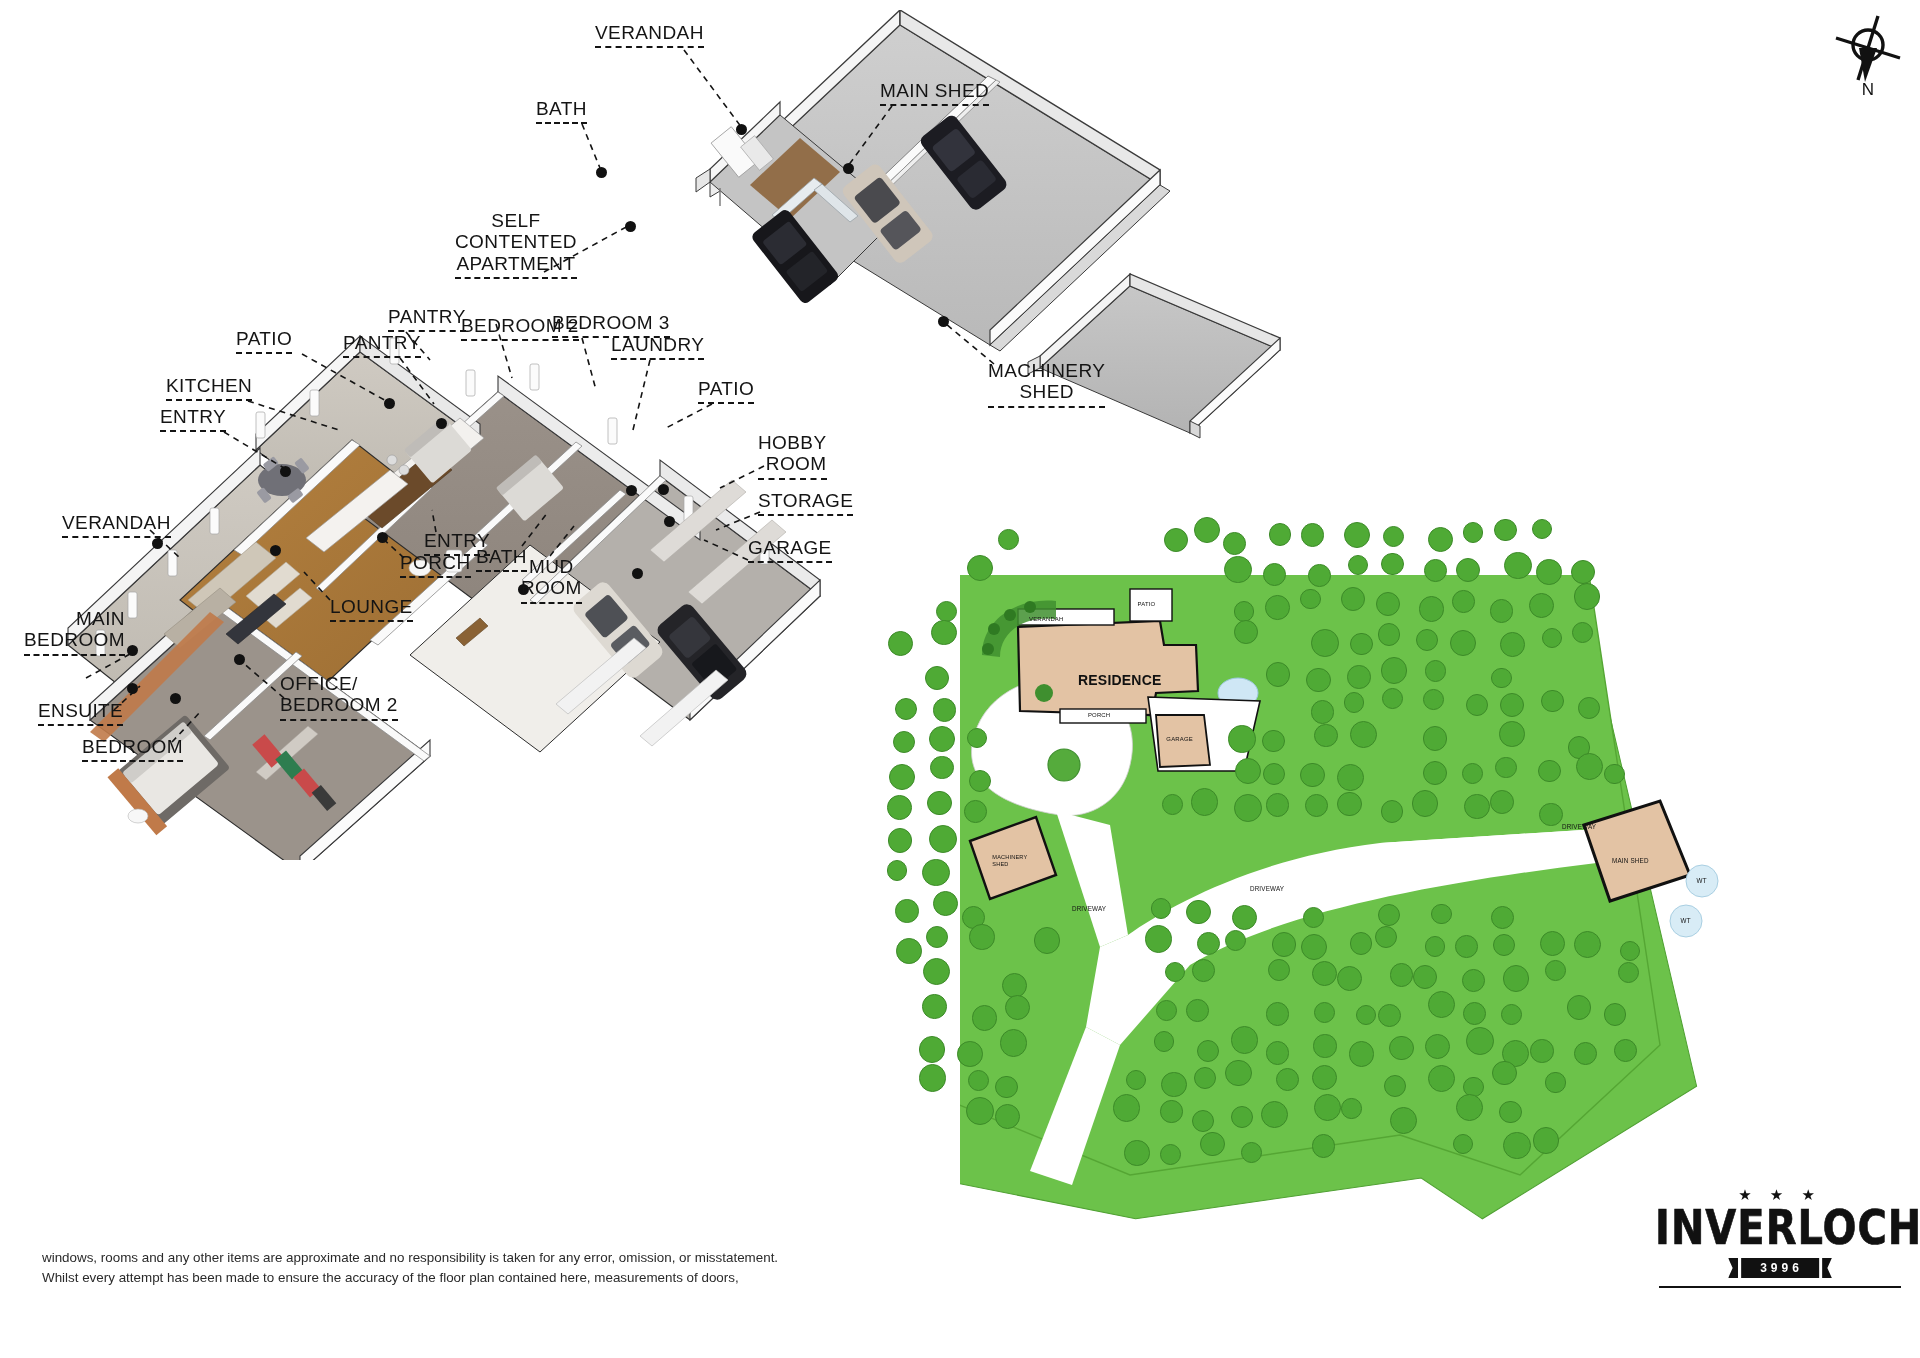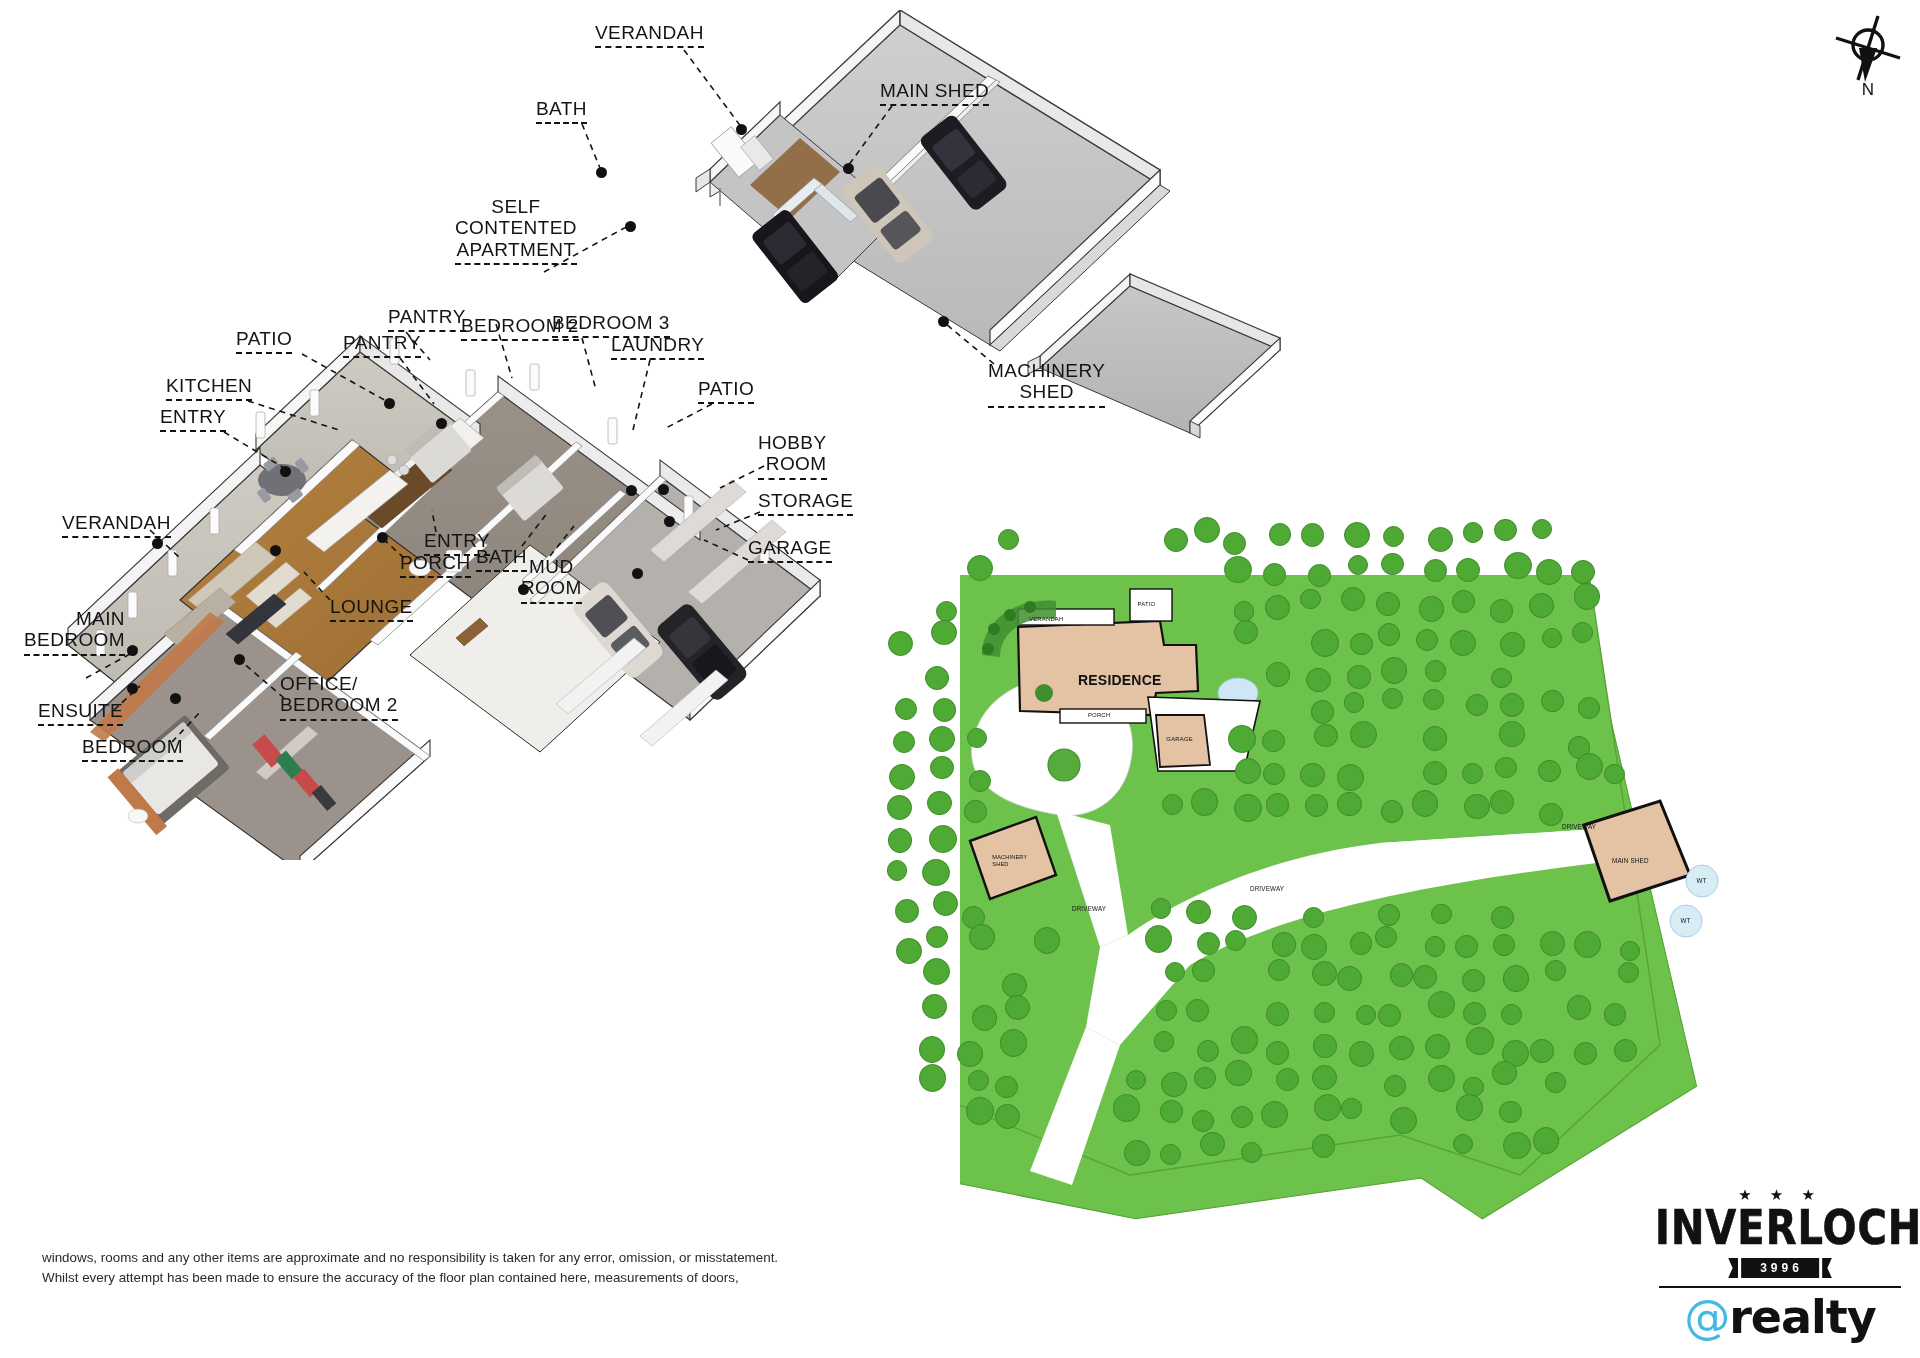--- a/index.html
+++ b/index.html
@@ -180,21 +180,21 @@
     <line x1="2" y1="2" x2="20" y2="46"></line>
   </svg>
   <div class="dot" style="left:596px;top:167px;"></div>
 
   <div class="label" style="left:880px;top:80px;">MAIN SHED</div>
   <svg class="leader" style="left:840px;top:104px;width:60px;height:90px;">
     <line x1="52" y1="2" x2="8" y2="62"></line>
   </svg>
   <div class="dot" style="left:843px;top:163px;"></div>
 
-  <div class="label multi ta-c" style="left:455px;top:196px;">SELF
+  <div class="label multi ta-c" style="left:455px;top:210px;">SELF
 CONTENTED
 APARTMENT</div>
   <svg class="leader" style="left:542px;top:246px;width:110px;height:30px;">
     <line x1="2" y1="26" x2="86" y2="-20"></line>
   </svg>
   <div class="dot" style="left:625px;top:221px;"></div>
 
   <div class="label multi ta-c" style="left:988px;top:360px;">MACHINERY
 SHED</div>
   <svg class="leader" style="left:942px;top:322px;width:60px;height:50px;">
@@ -758,16 +758,15 @@
     <p>Whilst every attempt has been made to ensure the accuracy of the floor plan contained here, measurements of doors,</p>
   </div>
 
   <div id="logo">
     <div id="brandwrap">
       <div id="stars">★ ★ ★</div>
       <div id="brandname">INVERLOCH</div>
       <div id="ribbon">3996</div>
     </div>
     <div id="logodiv"></div>
-    <div id="realty"><span class="at">@</span><span>realty</span></div>
   </div>
 
 </div>
 
 </body></html>

